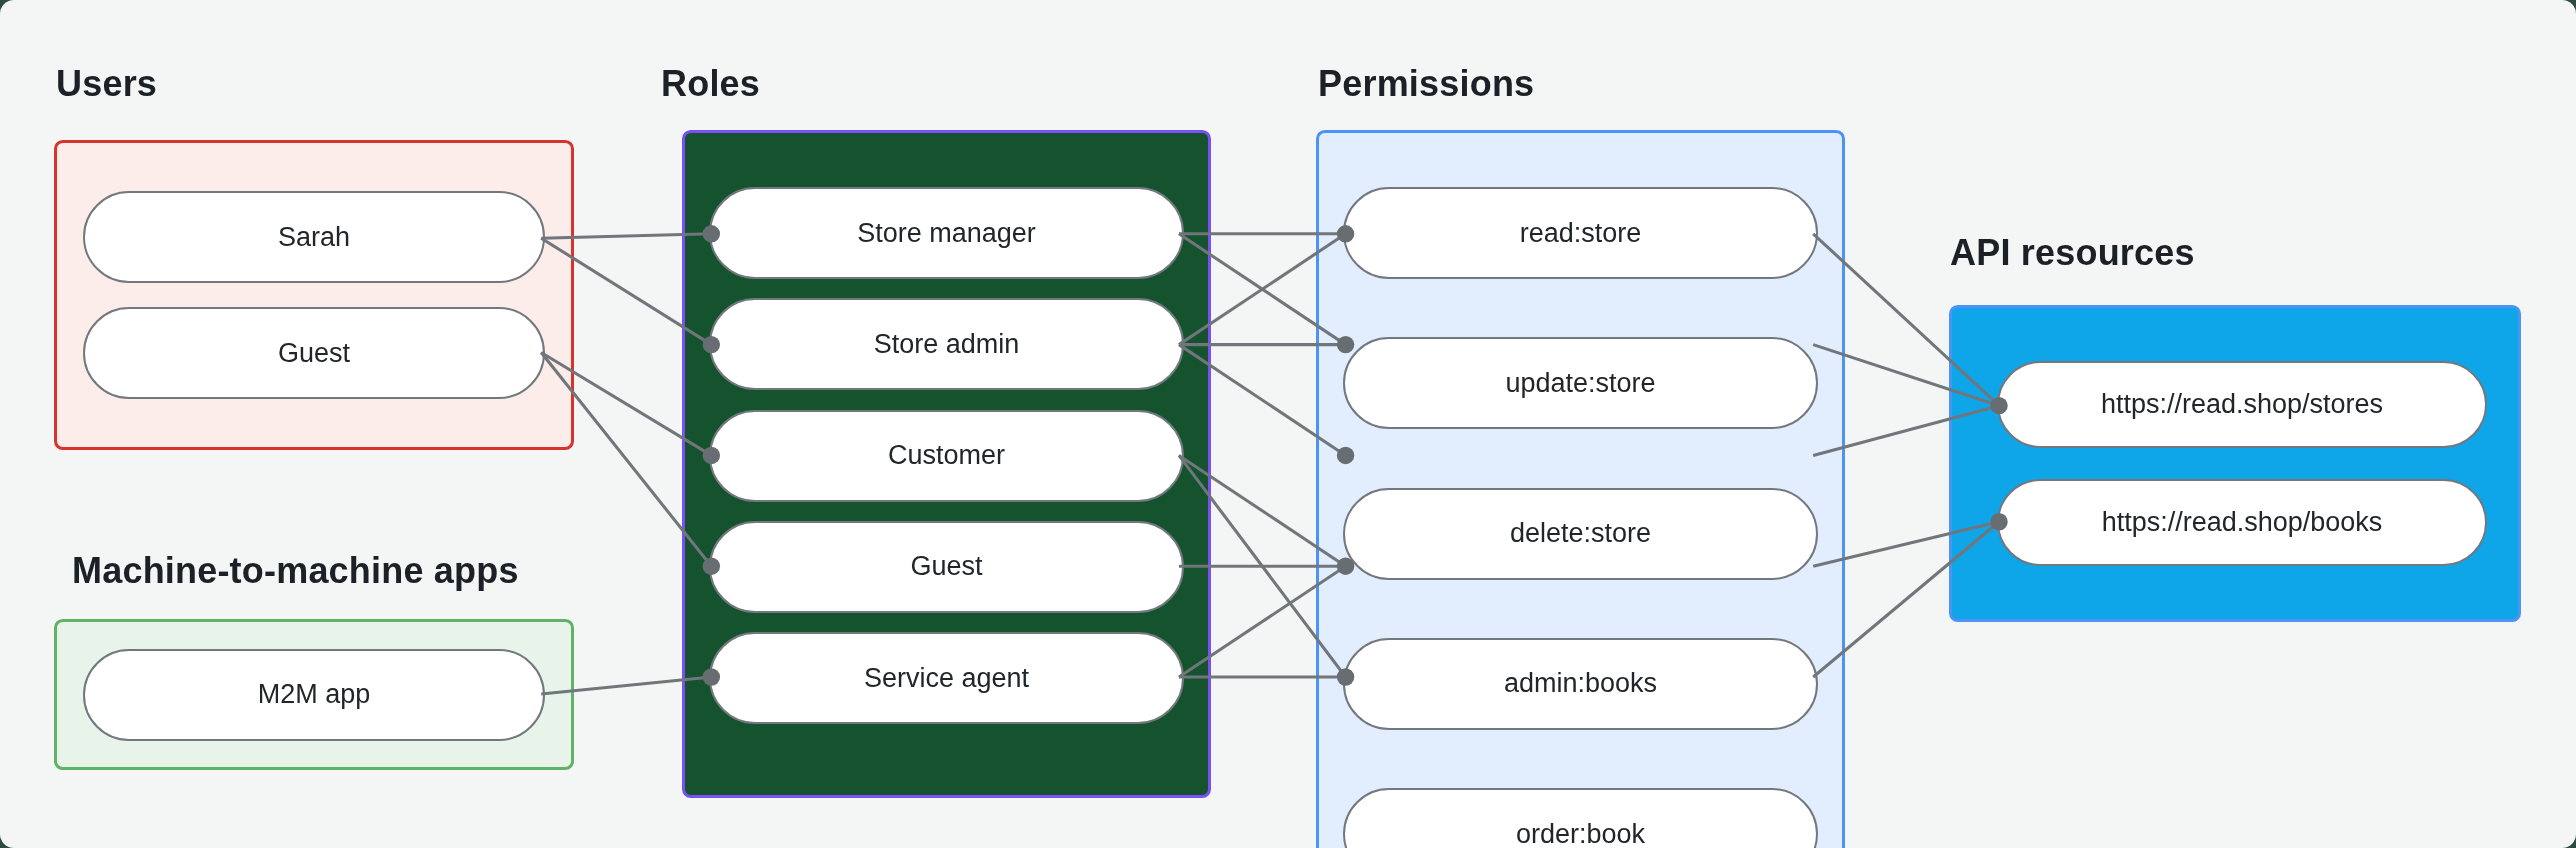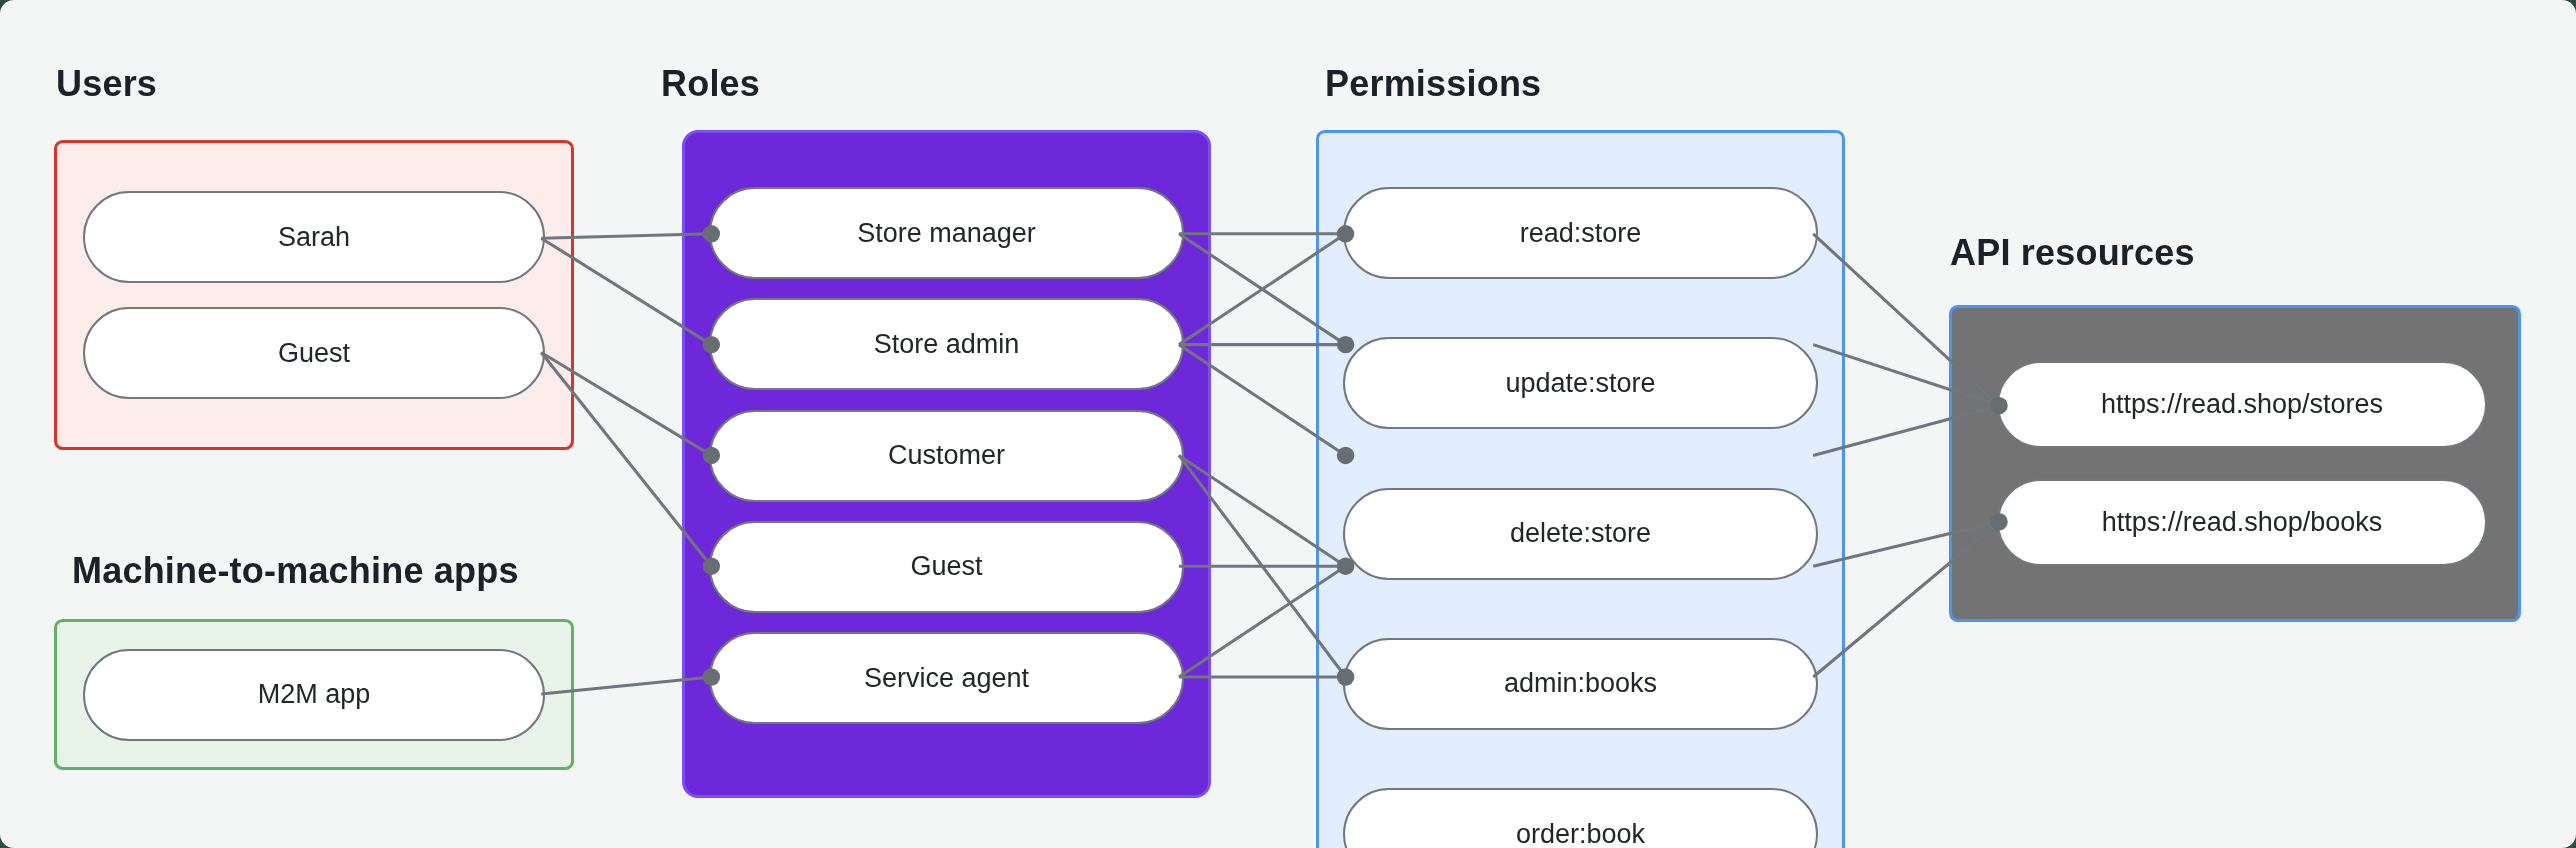--- a/index.html
+++ b/index.html
@@ -33,21 +33,21 @@
     font-size:27px;color:var(--pill-text,#22262a);
     white-space:nowrap;
   }
   
   .users-label{left:56px;top:63px;}
   .users-box{left:54px;top:140px;width:520px;height:310px;padding:48px 26px;}
   .m2m-label{left:72px;top:550px;}
   .m2m-box{left:54px;top:619px;width:520px;height:151px;padding:0 26px;justify-content:center;}
   .roles-label{left:661px;top:63px;}
   .roles-box{left:682px;top:130px;width:529px;height:668px;padding:54px 24.4px 71px;}
-  .permissions-label{left:1318px;top:63px;margin-left:7px;}
+  .permissions-label{left:1318px;top:63px;}
   .permissions-box{left:1316px;top:130px;width:529px;height:824px;padding:54px 24.4px 71px;}
   .api-label{left:1950px;top:232px;}
   .api-box{left:1949px;top:305px;width:572px;height:317px;padding:53px 31px 53px 45px;}
   .api-box .pill{height:87px;}
   #edges{
     position:absolute;inset:0;width:2576px;height:848px;
     z-index:5;pointer-events:none;
   }
 </style>
 </head>
@@ -66,21 +66,21 @@
   </div>
 
   <div class="glabel m2m-label">Machine-to-machine apps</div>
   <div class="gbox m2m-box" style="border-color: rgb(96, 178, 105); background: rgb(232, 244, 233); justify-content: center;">
     <div class="pill">
       <span>M2M app</span>
     </div>
   </div>
 
   <div class="glabel roles-label">Roles</div>
-  <div class="gbox roles-box" style="border-color: rgb(122, 80, 245); background: #6d28d9; border-radius: 16px;">
+  <div class="gbox roles-box" style="border-color: rgb(122, 80, 245); background: #14532d;">
     <div class="pill">
       <span>Store manager</span>
     </div>
     <div class="pill">
       <span>Store admin</span>
     </div>
     <div class="pill">
       <span>Customer</span>
     </div>
     <div class="pill">
@@ -104,21 +104,21 @@
     </div>
     <div class="pill">
       <span>admin:books</span>
     </div>
     <div class="pill">
       <span>order:book</span>
     </div>
   </div>
 
   <div class="glabel api-label">API resources</div>
-  <div class="gbox api-box" style="border-color: rgb(75, 148, 246); background: #737373;">
+  <div class="gbox api-box" style="border-color: rgb(75, 148, 246); background: #0ea5e9;">
     <div class="pill">
       <span>https://read.shop/stores</span>
     </div>
     <div class="pill">
       <span>https://read.shop/books</span>
     </div>
   </div>
 
   <svg id="edges" viewBox="0 0 2952 972">
       <line x1="620" y1="273" x2="815" y2="268" stroke="#70767b" stroke-width="3.5"></line>

